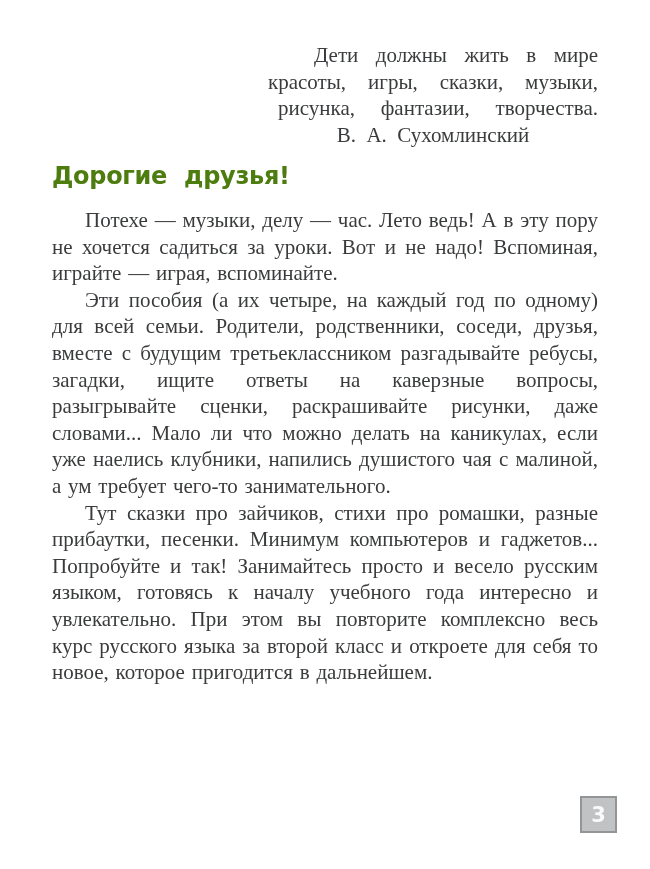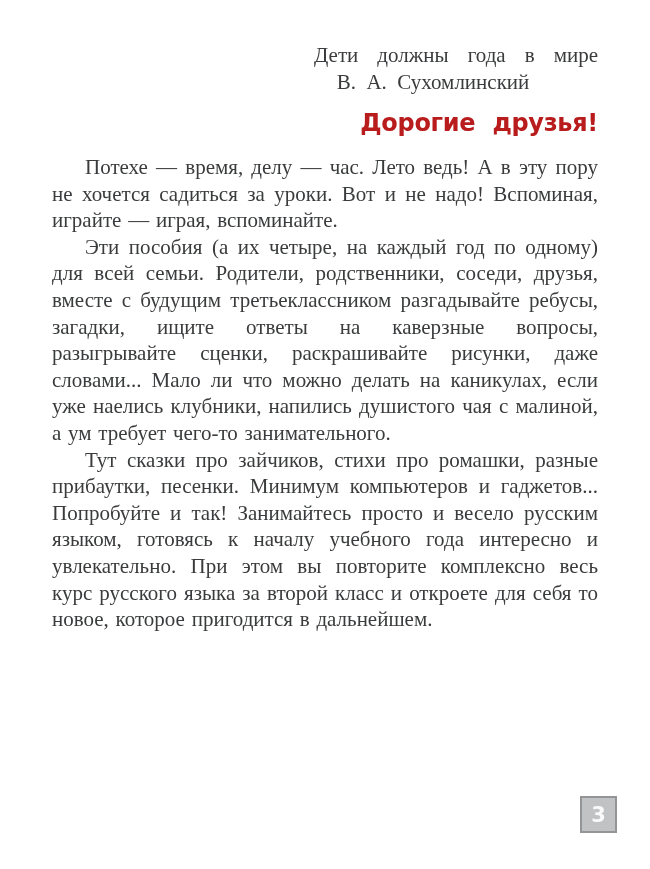--- a/index.html
+++ b/index.html
@@ -32,26 +32,26 @@
   }
   .ep-line.indent-first { padding-left: 46px; }
   .ep-line.indent-small { padding-left: 10px; }
   .ep-author {
     text-align: center;
     white-space: pre;
   }
   
   .heading {
     margin-top: 13px;
-    text-align: right;
+    text-align: left;
     font-family: "DejaVu Sans", sans-serif;
     font-weight: bold;
     font-size: 24px;
     line-height: 30px;
-    color: #b91c1c;
+    color: #4d7c0f;
     word-spacing: 9px;
     letter-spacing: -0.3px;
   }
   
   .body-text {
     margin-top: 7px;
     font-size: 21px;
     line-height: 26.6px;
     text-align: justify;
   }
@@ -79,28 +79,30 @@
     justify-content: center;
   }
 </style>
 </head>
 <body>
 
 <div class="book-page">
   <div class="content">
 
     <div class="epigraph">
-      <div class="ep-line indent-first">Дети должны года в мире</div>
+      <div class="ep-line indent-first">Дети должны жить в мире</div>
+      <div class="ep-line">красоты, игры, сказки, музыки,</div>
+      <div class="ep-line indent-small">рисунка, фантазии, творчества.</div>
       <div class="ep-author">В.  А.  Сухомлинский</div>
     </div>
 
     <h1 class="heading">Дорогие друзья!</h1>
 
     <div class="body-text">
-      <p>Потехе — время, делу — час. Лето ведь! А в эту пору не хочется садиться за уроки. Вот и не надо! Вспоминая, играйте — играя, вспоминайте.</p>
+      <p>Потехе — музыки, делу — час. Лето ведь! А в эту пору не хочется садиться за уроки. Вот и не надо! Вспоминая, играйте — играя, вспоминайте.</p>
       <p>Эти пособия (а их четыре, на каждый год по одному) для всей семьи. Родители, родственники, соседи, друзья, вместе с будущим третьеклассником разгадывайте ребусы, загадки, ищите ответы на каверзные вопросы, разыгрывайте сценки, раскрашивайте рисунки, даже словами... Мало ли что можно делать на каникулах, если уже наелись клубники, напились душистого чая с малиной, а ум требует чего-то занимательного.</p>
       <p>Тут сказки про зайчиков, стихи про ромашки, разные прибаутки, песенки. Минимум компьютеров и гаджетов... Попробуйте и так! Занимайтесь просто и весело русским языком, готовясь к началу учебного года интересно и увлекательно. При этом вы повторите комплексно весь курс русского языка за второй класс и откроете для себя то новое, которое пригодится в дальнейшем.</p>
     </div>
 
   </div>
 
   <div class="page-number">3</div>
 </div>
 
 </body></html>

